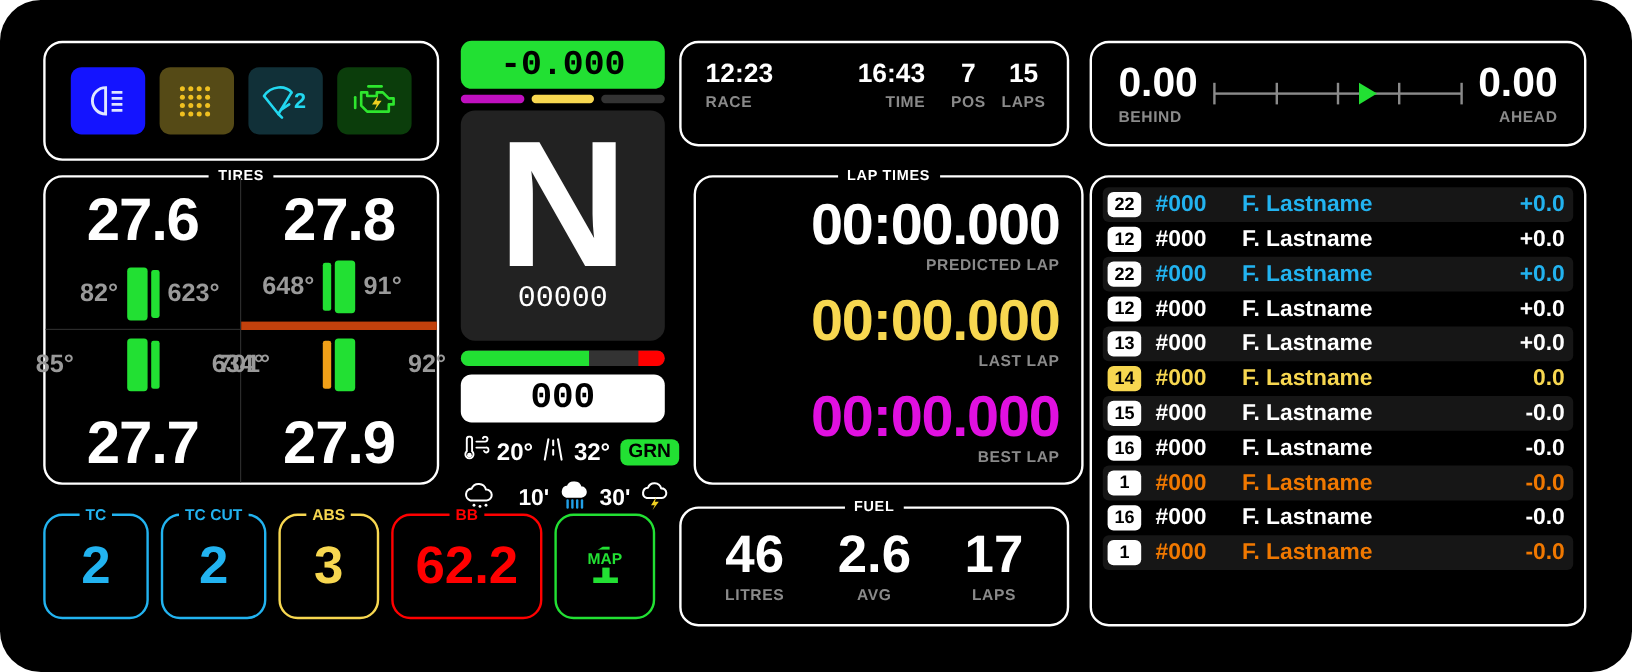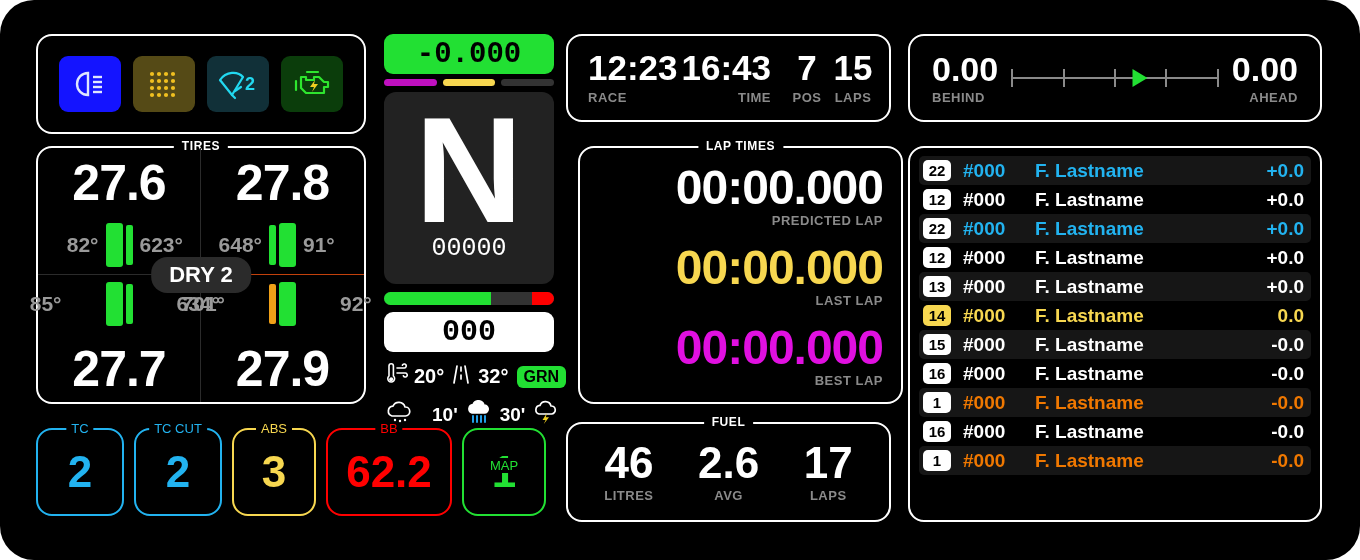--- a/index.html
+++ b/index.html
@@ -56,21 +56,21 @@
   #tires { left: 36px; top: 146px; width: 330px; height: 258px; }
   #tires-grid {
     position: relative;
     width: 100%; height: 100%;
     display: grid;
     grid-template-columns: 1fr 1fr;
     grid-template-rows: 1fr 1fr;
   }
   .tcell { position: relative; }
   .tcell.tl { border-right: 1px solid #2b2b2b; border-bottom: 1px solid #2b2b2b; }
-  .tcell.tr { border-bottom: 1px solid #c2410c; }
+  .tcell.tr { border-bottom: 7px solid #c2410c; }
   .tcell.bl { border-right: 1px solid #2b2b2b; }
   .tpress {
     position: absolute; left: 0; right: 0;
     text-align: center;
     color: #ffffff;
     font-size: 50px;
     font-weight: bold;
     letter-spacing: -1px;
   }
   .tcell.tl .tpress, .tcell.tr .tpress { top: 6px; }
@@ -110,21 +110,21 @@
     border: 2px solid;
     border-radius: 16px;
     display: flex; align-items: center; justify-content: center;
     background: #000;
   }
   .ctl-label {
     position: absolute; top: -9px; left: 50%;
     transform: translateX(-50%);
     background: #000;
     padding: 0 5px;
-    font-size: 13px; font-weight: normal;
+    font-size: 13px; font-weight: bold;
     white-space: nowrap;
   }
   .ctl-val { font-size: 44px; font-weight: bold; line-height: 1; }
 
   
   #center-col { position: absolute; left: 384px; top: 34px; width: 170px; }
   #delta-box {
     height: 40px; border-radius: 9px;
     display: flex; align-items: center; justify-content: center;
     color: #000000;
@@ -187,21 +187,21 @@
     margin-top: 10px;
     display: flex; align-items: center; gap: 7px;
     color: #ffffff; font-size: 19px; font-weight: bold;
   }
   .vdiv { width: 1px; height: 22px; background: #555; margin: 0 2px; }
 
   
   #race-info { left: 566px; top: 34px; width: 325px; height: 88px; }
   #race-info-inner { position: relative; width: 100%; height: 100%; }
   .ri-block { position: absolute; top: 14px; }
-  .ri-val { color: #ffffff; font-size: 35px; font-weight: bold; line-height: 1; }
+  .ri-val { color: #ffffff; font-size: 22px; font-weight: bold; line-height: 1; }
   .ri-lab { color: #8a8a8a; font-size: 13px; font-weight: bold; margin-top: 5px; letter-spacing: 0.5px; }
 
   
   #lap-times { left: 566px; top: 146px; width: 325px; height: 258px; margin-left: 12px; }
   .lt-block { position: absolute; right: 18px; text-align: right; }
   .lt-val { font-size: 48px; font-weight: bold; line-height: 1; letter-spacing: -1px; }
   .lt-lab { color: #8a8a8a; font-size: 13px; font-weight: bold; margin-top: 1px; letter-spacing: 0.5px; }
 
   
   #fuel-panel { left: 566px; top: 422px; width: 325px; height: 100px; }
@@ -356,21 +356,20 @@
           <div class="ttemp l">701°</div>
           <div class="tbars">
             <div class="bar-narrow" style="background: rgb(240, 160, 24);"></div>
             <div class="bar-wide" style="background: rgb(34, 224, 51);"></div>
           </div>
           <div class="ttemp r">92°</div>
         </div>
         <div class="tpress">27.9</div>
       </div>
 
-      <div id="dry-badge">DRY 2</div>
     </div>
   </div>
 
   <div id="ctl-row">
       <div class="ctl" style="border-color: rgb(34, 179, 240); width: 88px;">
         <div class="ctl-label" style="color: rgb(34, 179, 240);">TC</div>
         <div class="ctl-val" style="color: rgb(34, 179, 240);">2</div>
       </div>
       <div class="ctl" style="border-color: rgb(34, 179, 240); width: 88px;">
         <div class="ctl-label" style="color: rgb(34, 179, 240);">TC CUT</div>

